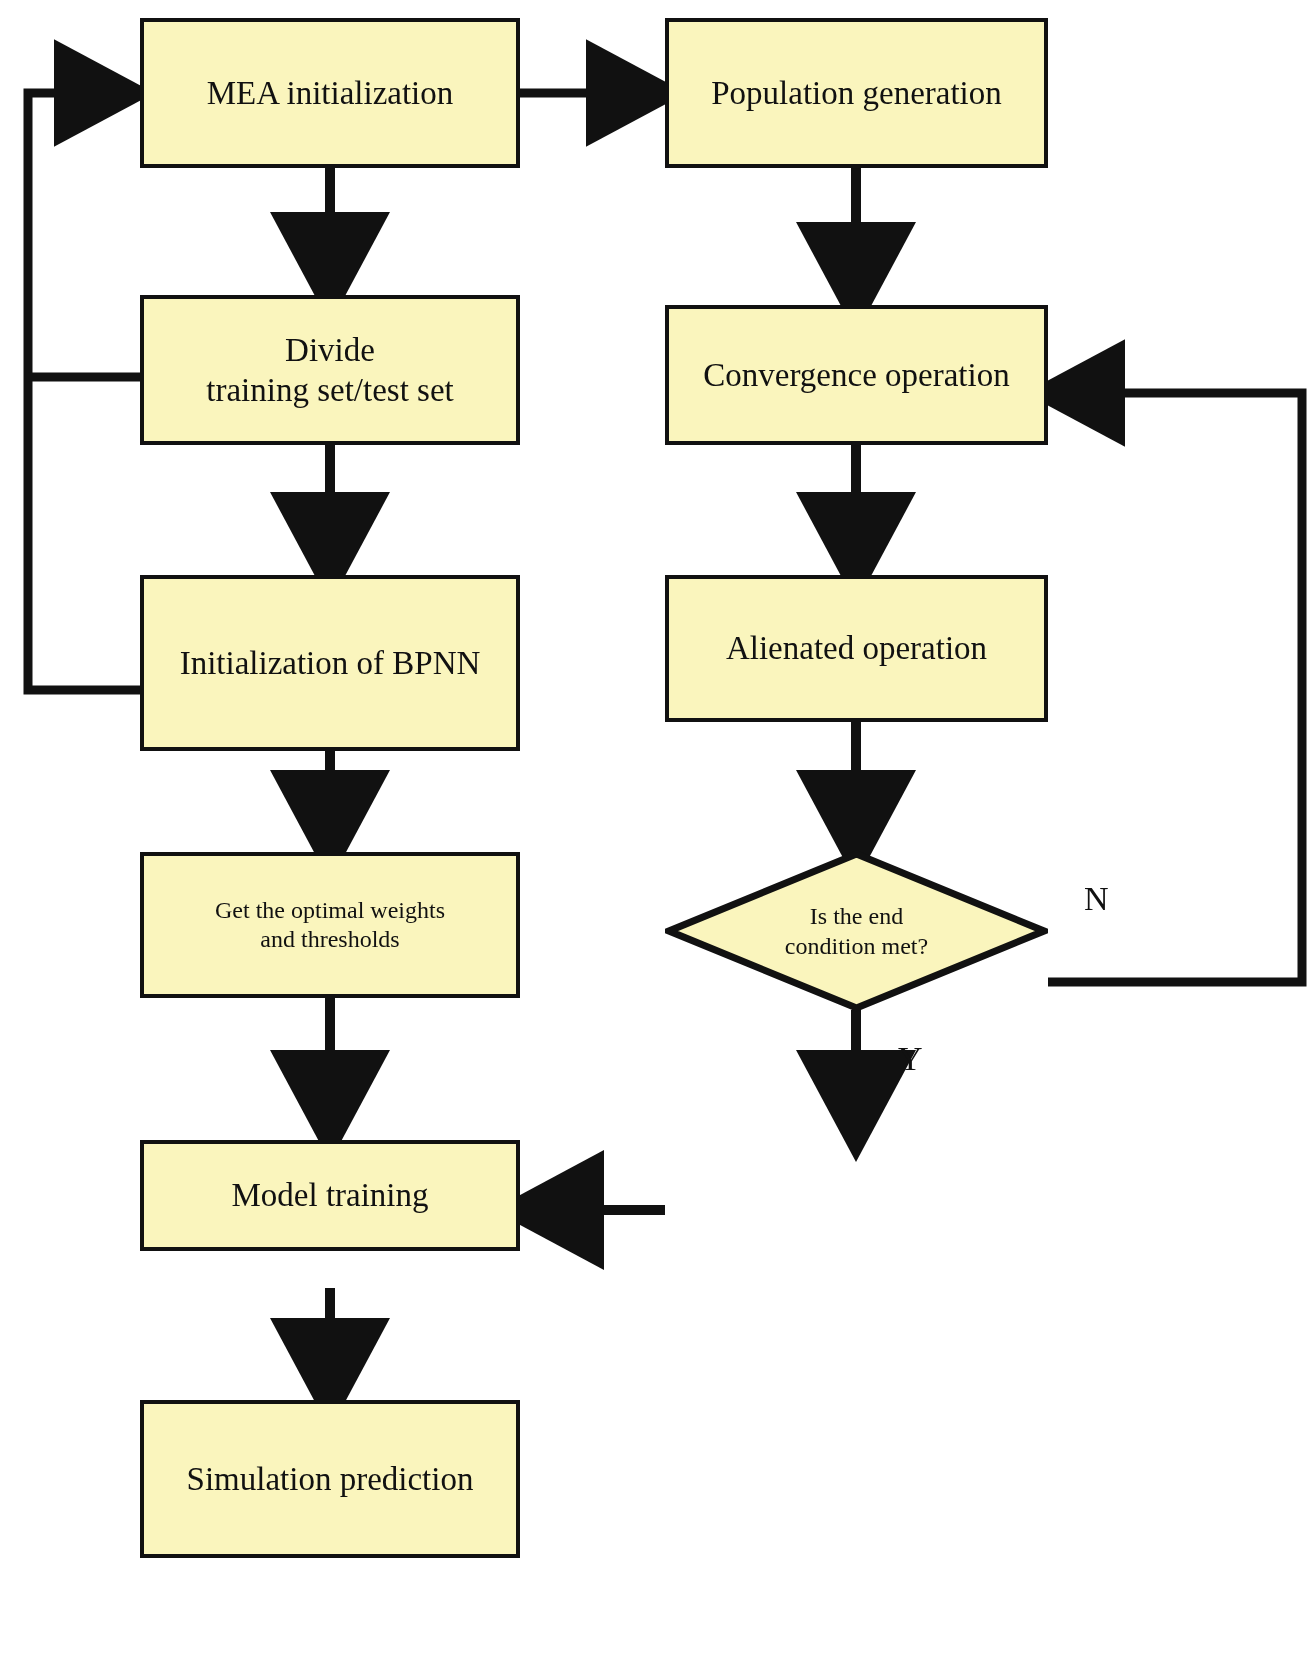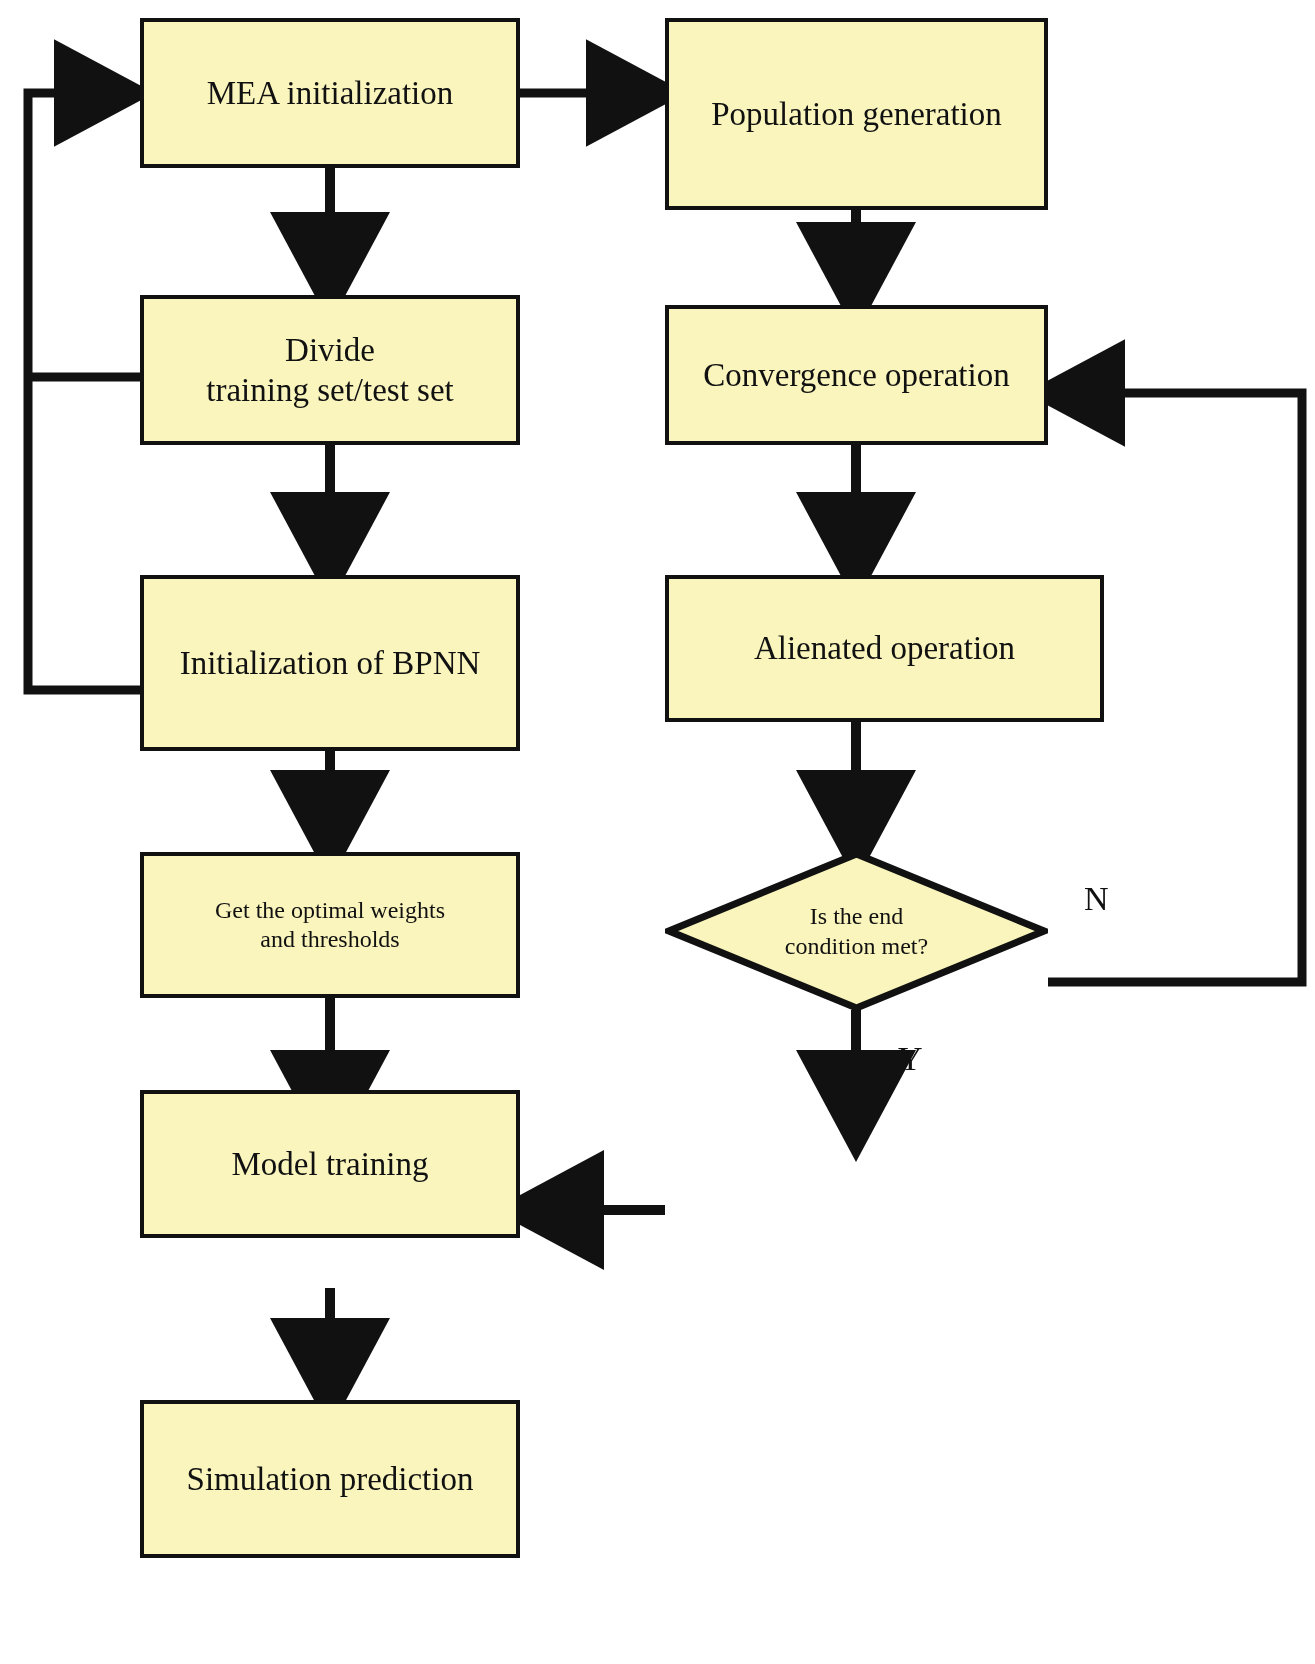--- a/index.html
+++ b/index.html
@@ -148,29 +148,29 @@
   <div class="node" style="left:140px; top:18px; width:380px; height:150px;">MEA initialization</div>
 
   <div class="node" style="left:140px; top:295px; width:380px; height:150px;">Divide
 training set/test set</div>
 
   <div class="node" style="left:140px; top:575px; width:380px; height:176px;">Initialization of BPNN</div>
 
   <div class="node small" style="left:140px; top:852px; width:380px; height:146px;">Get the optimal weights
 and thresholds</div>
 
-  <div class="node" style="left:140px; top:1090px; width:380px; height:148px;">Model training</div>
+  <div class="node" style="left:140px; top:1140px; width:380px; height:111px;">Model training</div>
 
   <div class="node" style="left:140px; top:1400px; width:380px; height:158px;">Simulation prediction</div>
 
-  <div class="node" style="left:665px; top:18px; width:383px; height:192px;text-align:right;">Population generation</div>
+  <div class="node" style="left:665px; top:18px; width:383px; height:150px;text-align:right;">Population generation</div>
 
   <div class="node" style="left:665px; top:305px; width:383px; height:140px;">Convergence operation</div>
 
-  <div class="node" style="left:665px; top:575px; width:439px; height:147px;">Alienated operation</div>
+  <div class="node" style="left:665px; top:575px; width:383px; height:147px;">Alienated operation</div>
 
 
   <div class="diamond-wrap" style="left:665px; top:850px; width:383px; height:162px;">
     <svg viewBox="0 0 383 162" width="383" height="162" xmlns="http://www.w3.org/2000/svg">
       <polygon points="191.5,4 379,81 191.5,158 4,81" fill="#faf5bd" stroke="#111111" stroke-width="7" stroke-linejoin="miter"></polygon>
     </svg>
     <div class="diamond-label">Is the end
 condition met?</div>
   </div>
 

